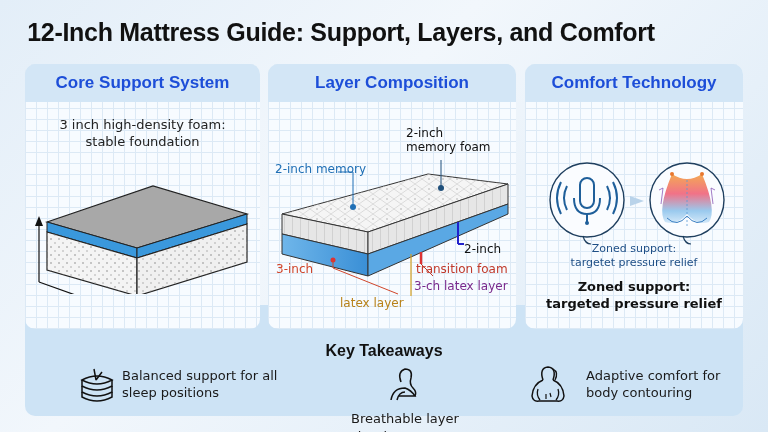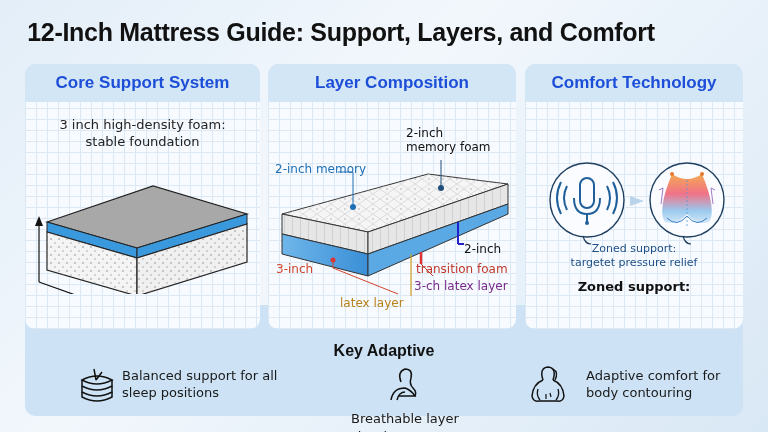--- a/index.html
+++ b/index.html
@@ -161,24 +161,25 @@
     <path d="M12,30 L16,28 L14,44" fill="none" stroke="#8a5ab8" stroke-width="0.8"></path>
     <path d="M68,30 L64,28 L66,44" fill="none" stroke="#8a5ab8" stroke-width="0.8"></path>
     <path d="M36,76 Q38,84 44,84" fill="none" stroke="#1f3f5f" stroke-width="1.2"></path>
   </svg>
   <div class="caption" style="top:178px; font-size:11px; line-height:14px; color:#1f4f86;">
     <div>Zoned support:</div>
     <div>targetet pressure relief</div>
   </div>
   <div class="caption" style="top:214px; font-weight:bold; font-size:13px; line-height:17px; color:#111;">
     <div>Zoned support:</div>
-  </div>
-</div>
-
-<div class="kt-title">Key Adaptive</div>
+    <div>targeted pressure relief</div>
+  </div>
+</div>
+
+<div class="kt-title">Key Takeaways</div>
 
 <div class="kt-item" style="left:78px;">
   <svg width="38" height="40" viewBox="0 0 38 40">
     <path d="M4,16 Q19,8 34,16 Q19,24 4,16 Z" fill="none" stroke="#111" stroke-width="1.5"></path>
     <path d="M4,16 L4,22 Q19,30 34,22 L34,16" fill="none" stroke="#111" stroke-width="1.5"></path>
     <path d="M4,22 L4,28 Q19,36 34,28 L34,22" fill="none" stroke="#111" stroke-width="1.5"></path>
     <path d="M4,28 L4,33 Q19,41 34,33 L34,28" fill="none" stroke="#111" stroke-width="1.5"></path>
     <path d="M18,16 L16,5 M18,16 L24,8" fill="none" stroke="#111" stroke-width="1.5"></path>
   </svg>
   <div class="kt-text">

